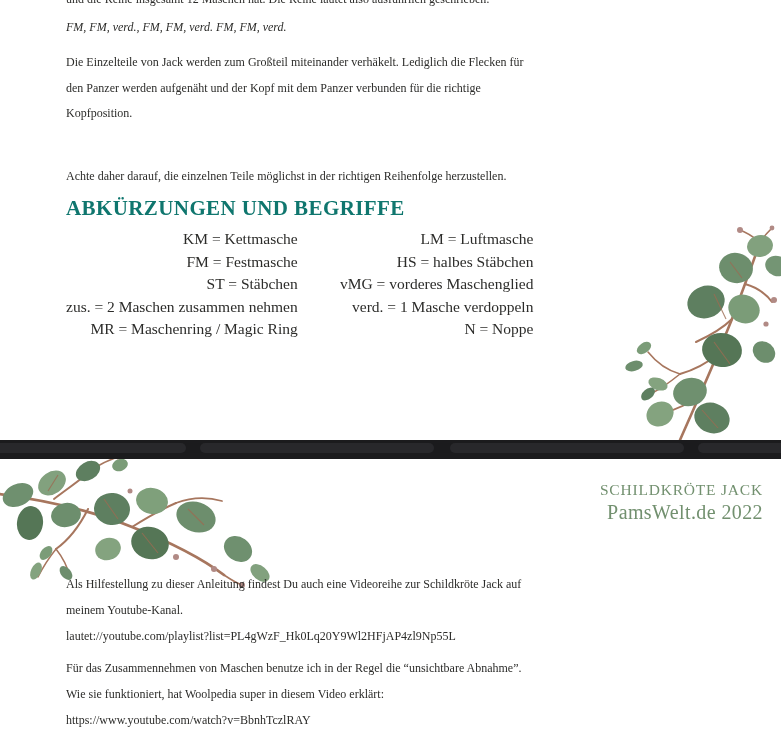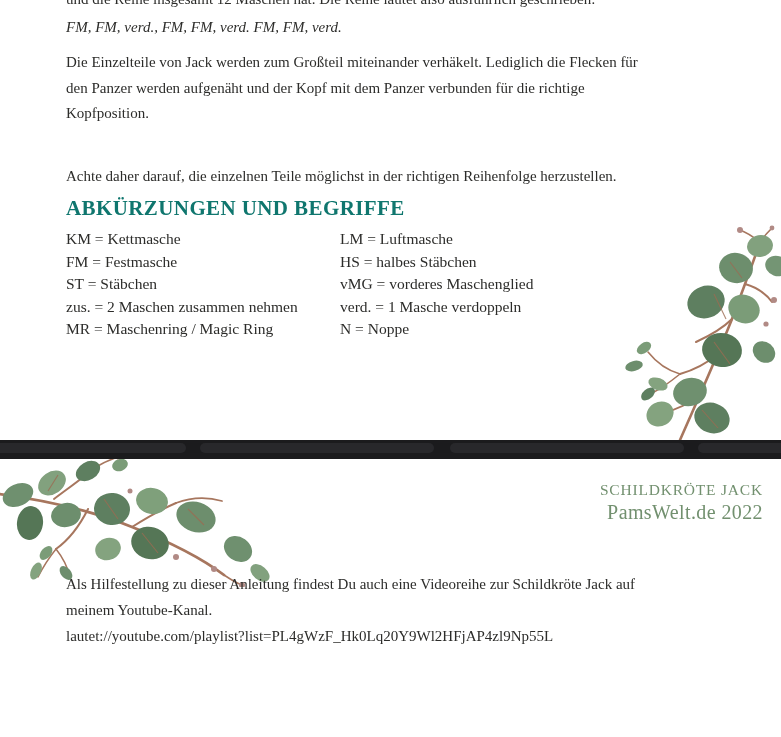--- a/index.html
+++ b/index.html
@@ -4,33 +4,33 @@
 <style>
   html,body { margin:0; padding:0; background:#1b1b1d; }
   .stage {
     position:relative; width:781px; height:737px; overflow:hidden;
     background:#1b1b1d; font-family:"Liberation Serif", serif; color:#2c2c2a;
   }
   .page { position:absolute; left:0; width:781px; background:#ffffff; overflow:hidden; }
   .page1 { top:0; height:440px; }
   .page2 { top:459px; height:338px; }
 
-  .tline { font-size:15px; line-height:25.5px; white-space:nowrap; }
+  .tline { font-size:12px; line-height:25.5px; white-space:nowrap; }
 
   .clipped-line { position:absolute; left:66px; top:-13px; }
   .stitch-line  { position:absolute; left:66px; top:15px; font-style:italic; }
   .para-assembly { position:absolute; left:66px; top:50px; }
   .para-order    { position:absolute; left:66px; top:164px;text-align:center; }
 
   .abbr-heading {
     position:absolute; left:66px; top:196px;
     font-size:21px; font-weight:bold; color:#0f766e; letter-spacing:0.4px;
     white-space:nowrap;
   }
-  .abbr-col { position:absolute; top:228px; }
+  .abbr-col { position:absolute; top:228px;text-align:right; }
   .abbr-col .tline { line-height:22.5px; font-size:15.5px; }
   .abbr-left  { left:66px; }
   .abbr-right { left:340px; }
 
   .page-gap { position:absolute; top:440px; left:0; width:781px; height:19px; background:#1b1b1d; }
   .gap-seg  { position:absolute; top:3px; height:10px; border-radius:5px; background:#28282b; }
 
   .doc-title-block { position:absolute; right:18px; top:19px; text-align:right; color:#72906f; }
   .doc-title    { font-size:15.5px; letter-spacing:0.8px; line-height:23px; white-space:nowrap; }
   .doc-subtitle { font-size:20px; letter-spacing:0.4px; line-height:23px; white-space:nowrap; }
@@ -183,15 +183,20 @@
       <div class="doc-title">SCHILDKRÖTE JACK</div>
       <div class="doc-subtitle">PamsWelt.de 2022</div>
     </div>
 
     <div class="para-intro">
       <div class="tline">Als Hilfestellung zu dieser Anleitung findest Du auch eine Videoreihe zur Schildkröte Jack auf</div>
       <div class="tline">meinem Youtube-Kanal.</div>
       <div class="tline url-line">lautet://youtube.com/playlist?list=PL4gWzF_Hk0Lq20Y9Wl2HFjAP4zl9Np55L</div>
     </div>
 
+    <div class="para-tip">
+      <div class="tline">Für das Zusammennehmen von Maschen benutze ich in der Regel die “unsichtbare Abnahme”.</div>
+      <div class="tline">Wie sie funktioniert, hat Woolpedia super in diesem Video erklärt:</div>
+      <div class="tline url-line">https://www.youtube.com/watch?v=BbnhTczlRAY</div>
+    </div>
 
   </div>
 </div>
 
 </body></html>

